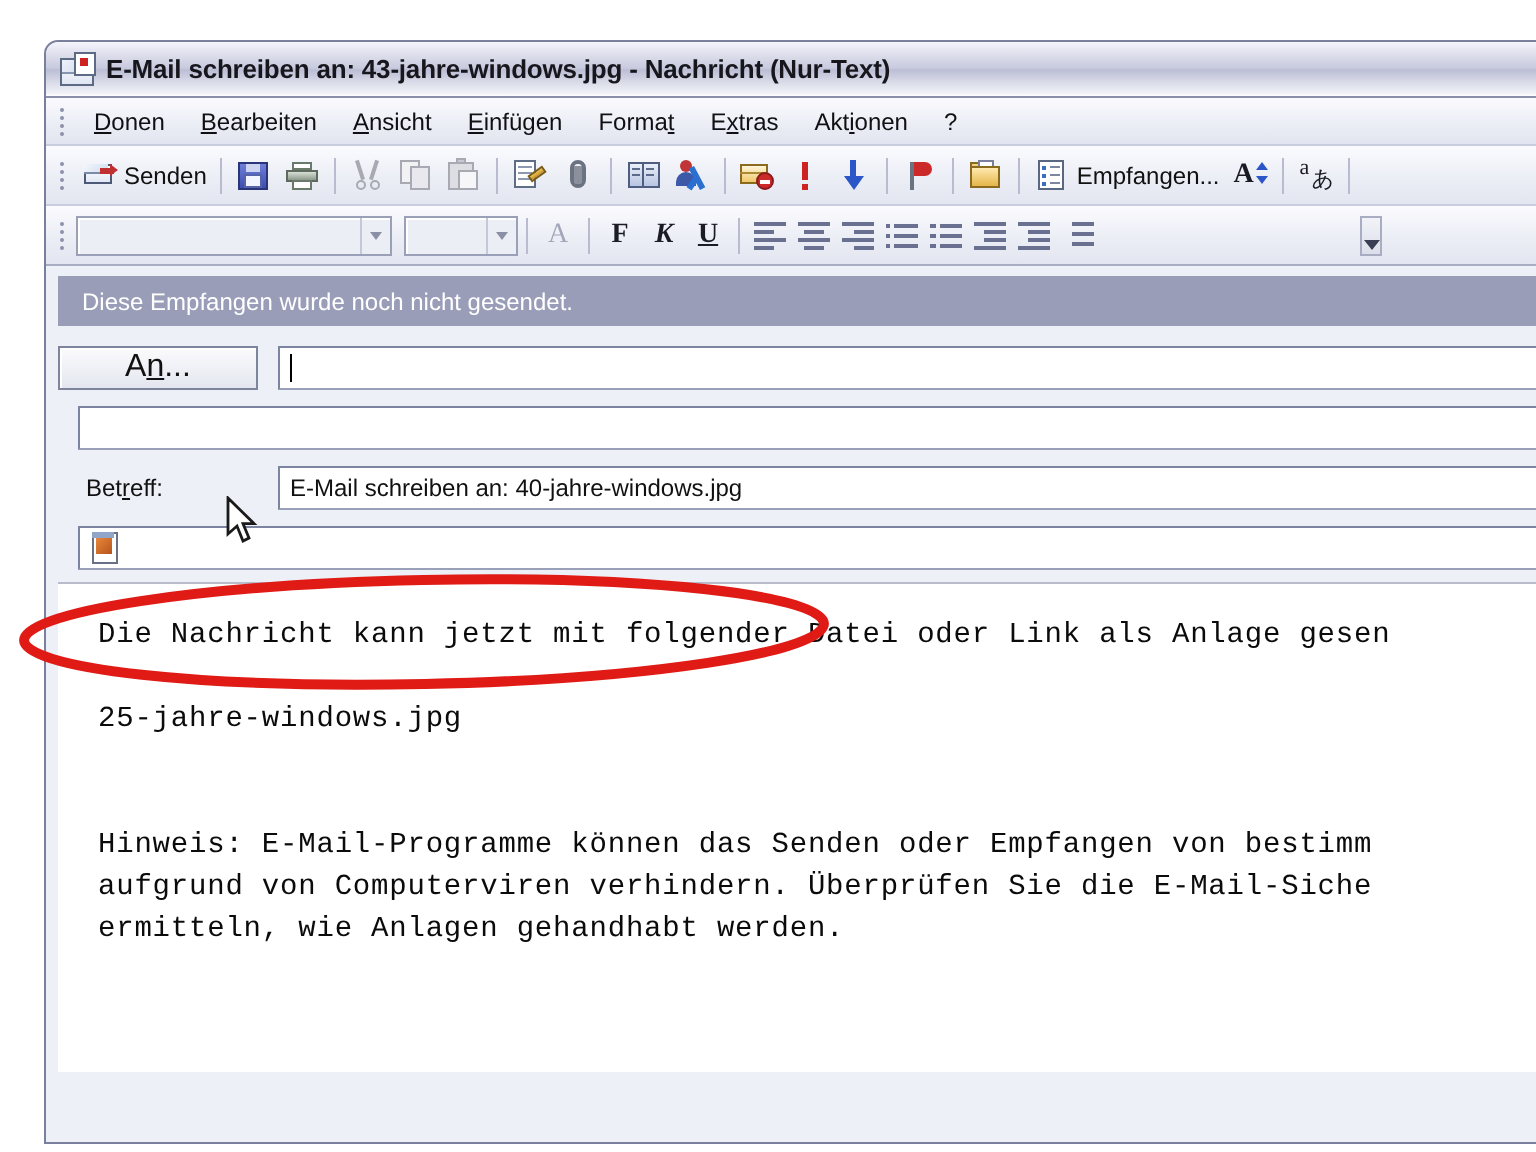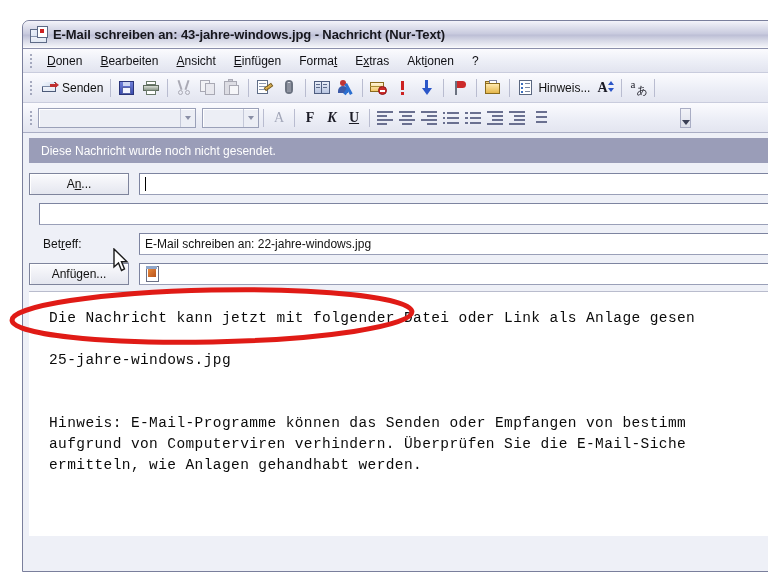--- a/index.html
+++ b/index.html
@@ -307,21 +307,21 @@
     display: flex;
     align-items: center;
     height: 27px;
     margin-bottom: 3px;
   }
   .hbtn {
     width: 100px; height: 22px;
     background: linear-gradient(to bottom,#fbfbfd,#e4e6ef);
     border: 1px solid #7e849c;
     display: flex; align-items: center; justify-content: center;
-    font-size: 12px; color: #111;
+    font-size: 16px; color: #111;
     box-sizing: border-box;
     flex: 0 0 auto;
     box-shadow: inset 1px 1px 0 #ffffff;
   }
   .hbtn.hover {
     background: linear-gradient(to bottom,#fffdf2,#ffe9a8);
     border: 1px solid #c9a33a;
   }
   .hlabel {
     width: 100px;
@@ -579,21 +579,21 @@
       <div class="tbtn">
         <span class="ico ic-opt">
           <span class="sq pg"></span>
           <span class="sq bl" style="top:4px"></span>
             <span class="sq tx" style="top:4px"></span>
           <span class="sq bl" style="top:8px"></span>
             <span class="sq tx" style="top:8px"></span>
           <span class="sq bl" style="top:12px"></span>
             <span class="sq tx" style="top:12px"></span>
         </span>
-        <span class="tbtn-label">Hinweis...</span>
+        <span class="tbtn-label">Empfangen...</span>
       </div>
 
       <div class="tbtn">
         <span class="ico ic-asz">
           <span class="sq a">A</span>
             <span class="sq u"></span>
             <span class="sq d"></span>
         </span>
       </div>
 
@@ -714,21 +714,21 @@
           <i style="top:10px;left:5px;width:11px"></i>
         </span>
       </div>
 
       <div class="fmt-overflow">
         <span style="width:0;height:0;border-left:4px solid transparent;border-right:4px solid transparent;border-top:5px solid #3a3f55;margin-bottom:2px"></span>
       </div>
     </div>
 
     <div class="infobar">
-      <span class="txt">Diese Nachricht wurde noch nicht gesendet.</span>
+      <span class="txt">Diese Empfangen wurde noch nicht gesendet.</span>
     </div>
 
     <div class="headers">
 
       <div class="hrow">
         <div class="hbtn">
           <span>A<u>n</u>...</span>
         </div>
         <div class="hfield">
           <span class="caret"></span>
@@ -738,28 +738,25 @@
 
       <div class="hrow">
         <div class="hfield">
           <span></span>
         </div>
       </div>
 
       <div class="hrow">
         <div class="hlabel">Bet<u>r</u>eff:</div>
         <div class="hfield">
-          <span>E-Mail schreiben an: 22-jahre-windows.jpg</span>
+          <span>E-Mail schreiben an: 40-jahre-windows.jpg</span>
         </div>
       </div>
 
       <div class="hrow">
-        <div class="hbtn">
-          <span>Anfügen...</span>
-        </div>
         <div class="hfield">
           <span class="att-ico">
             <span class="p"></span>
               <span class="bn"></span>
               <span class="im"></span>
           </span>
         </div>
       </div>
 
       <div class="hsep"></div>

